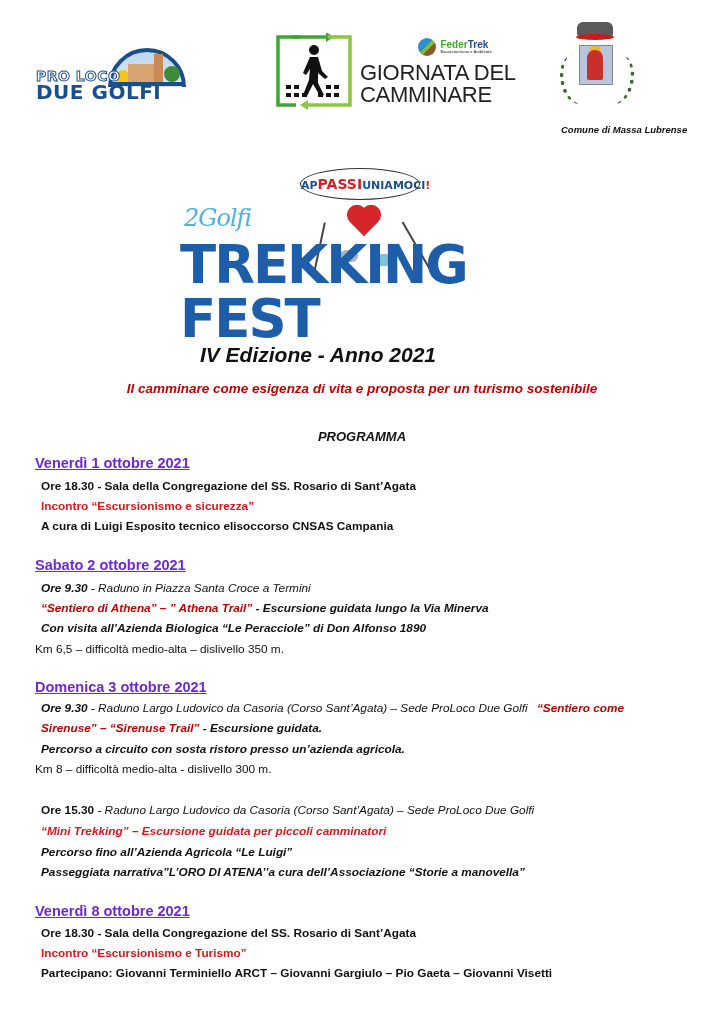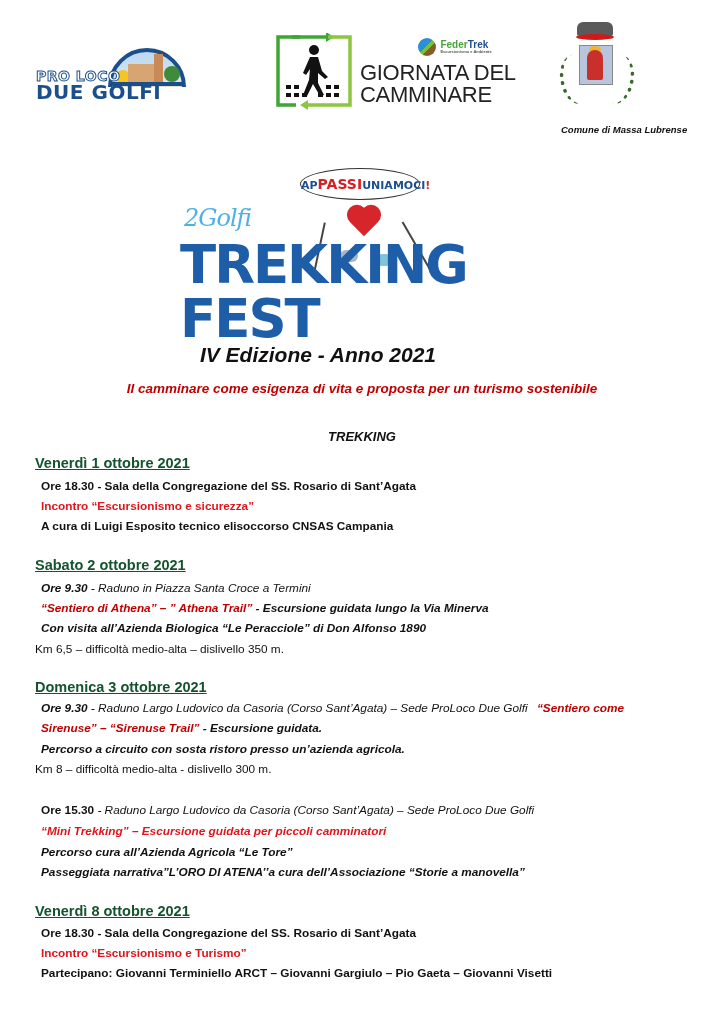--- a/index.html
+++ b/index.html
@@ -59,21 +59,21 @@
   .golfi { position:absolute; left:6px; top:44px; font-size:24px; font-style:italic; color:#4fb1e3; font-family:"DejaVu Serif", serif; letter-spacing:-1px; }
   .trekking { position:absolute; left:2px; top:78px; font-size:54px; font-weight:bold; color:#1e5ea8;
               font-family:"DejaVu Sans", sans-serif; letter-spacing:-2px; line-height:1; transform:scaleX(0.98); transform-origin:left; }
 
   
   .edizione { left:0; width:636px; top:343px; text-align:center; font-size:21px; font-style:italic; font-weight:bold; color:#111; }
   .tagline { left:0; width:724px; top:381px; text-align:center; font-size:13.5px; font-style:italic; font-weight:bold; color:#c00000; }
   .programma { left:0; width:724px; top:429px; text-align:center; font-size:13px; font-style:italic; font-weight:bold; color:#111; }
 
   
-  .day { position:absolute; left:35px; font-size:14.5px; font-weight:bold; text-decoration:underline; color:#14532d; }
+  .day { position:absolute; left:35px; font-size:14.5px; font-weight:bold; text-decoration:underline; color:#6d28d9; }
   .line { position:absolute; left:35px; font-size:11.8px; line-height:15px; white-space:nowrap; color:#111; }
   .b { font-weight:bold;margin-left:6px; }
   .i { font-style:italic; }
   .red { color:#c00000; }
   .bred { color:#e0151b; }
 </style>
 </head>
 <body>
 
 <div class="abs proloco">
@@ -137,40 +137,40 @@
   <div class="pole-r"></div>
   <div class="heart"></div>
   <div class="shoe-l"></div>
   <div class="shoe-r"></div>
   <div class="golfi">2Golfi</div>
   <div class="trekking">TREKKING FEST</div>
 </div>
 
 <div class="abs edizione">IV Edizione - Anno 2021</div>
 <div class="abs tagline">Il camminare come esigenza di vita e proposta  per un turismo sostenibile</div>
-<div class="abs programma">TREKKING</div>
+<div class="abs programma">PROGRAMMA</div>
 
 <div class="day" style="top:455px">Venerdì 1 ottobre 2021</div>
 <div class="line b" style="top:479px">Ore 18.30 - Sala della Congregazione del  SS. Rosario di Sant’Agata</div>
 <div class="line b bred" style="top:499px">Incontro “Escursionismo e sicurezza”</div>
 <div class="line b" style="top:519px">A cura di Luigi Esposito tecnico elisoccorso CNSAS Campania</div>
 
 <div class="day" style="top:557px">Sabato 2 ottobre 2021</div>
 <div class="line i" style="top:581px"><span class="b">Ore 9.30</span><span> - Raduno in Piazza Santa Croce a Termini</span></div>
 <div class="line i b" style="top:601px"><span class="red">“Sentiero di Athena” – ” Athena Trail”</span><span> - Escursione guidata lungo la Via Minerva</span></div>
 <div class="line i b" style="top:621px">Con visita all’Azienda Biologica “Le Peracciole” di Don Alfonso 1890</div>
 <div class="line" style="top:642px">Km 6,5 – difficoltà medio-alta – dislivello 350 m.</div>
 
 <div class="day" style="top:679px">Domenica 3 ottobre 2021</div>
 <div class="line i" style="top:701px"><span class="b">Ore 9.30</span><span> - Raduno Largo Ludovico da Casoria (Corso Sant’Agata) – Sede ProLoco Due Golfi </span><span class="b red">“Sentiero come</span></div>
 <div class="line i b" style="top:721px"><span class="red">Sirenuse” – “Sirenuse Trail”</span><span> - Escursione guidata.</span></div>
 <div class="line i b" style="top:742px">Percorso a circuito con sosta ristoro presso un’azienda agricola.</div>
 <div class="line" style="top:762px">Km 8 – difficoltà medio-alta - dislivello 300 m.</div>
 
 <div class="line i" style="top:803px"><span class="b" style="font-style:normal">Ore 15.30</span><span> - Raduno Largo Ludovico da Casoria (Corso Sant’Agata) – Sede ProLoco Due Golfi</span></div>
 <div class="line i b bred" style="top:824px">“Mini Trekking” – Escursione guidata per piccoli camminatori</div>
-<div class="line i b" style="top:845px">Percorso cura all’Azienda Agricola “Le Tore”</div>
+<div class="line i b" style="top:845px">Percorso fino all’Azienda Agricola “Le Luigi”</div>
 <div class="line i b" style="top:865px">Passeggiata narrativa”L’ORO DI ATENA’’a cura dell’Associazione  “Storie a manovella”</div>
 
 <div class="day" style="top:903px">Venerdì 8 ottobre 2021</div>
 <div class="line b" style="top:926px">Ore 18.30 - Sala della Congregazione del SS. Rosario di Sant’Agata</div>
 <div class="line b bred" style="top:946px">Incontro “Escursionismo e Turismo”</div>
 <div class="line b" style="top:966px">Partecipano: Giovanni Terminiello ARCT – Giovanni Gargiulo – Pio Gaeta – Giovanni Visetti</div>
 
 </body></html>

